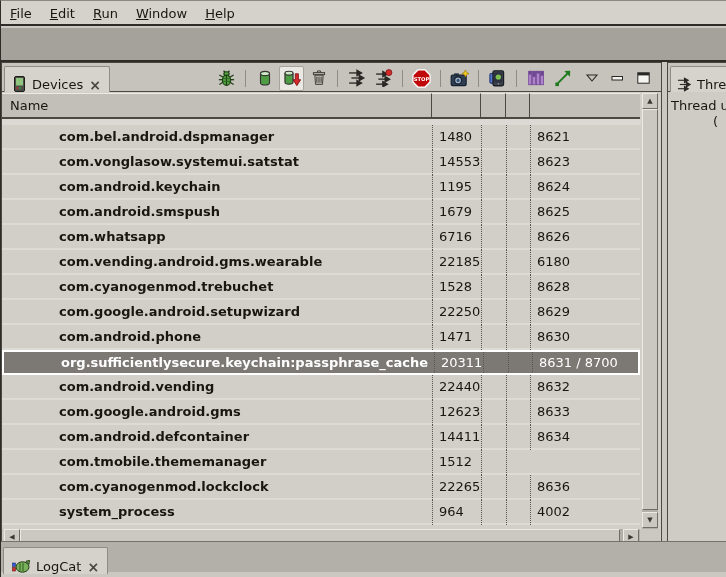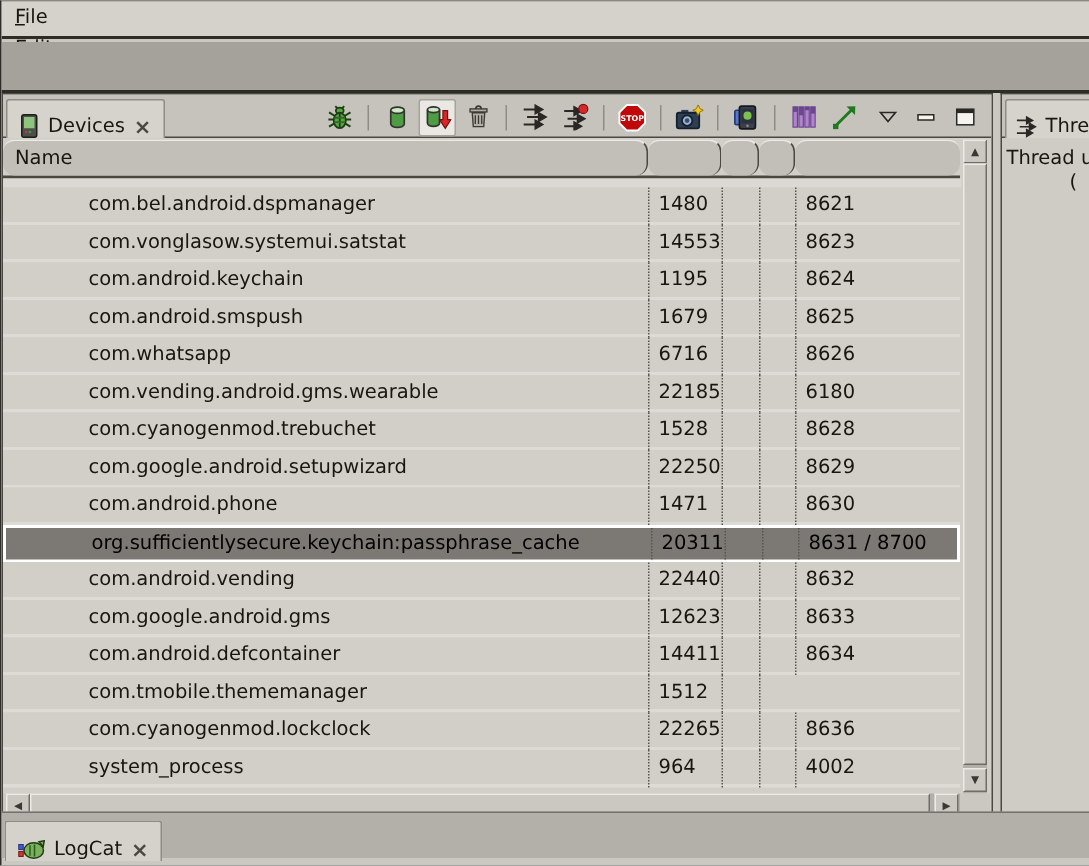--- a/index.html
+++ b/index.html
@@ -8,21 +8,21 @@
     position:relative; width:726px; height:577px; overflow:hidden;
     background:#cbc8c2;
     font-family:"DejaVu Sans","Liberation Sans",sans-serif;
     font-size:13px; color:#17170f;
     border-left:1px solid #2e2c28; border-top:1px solid #8b8880;
   }
   
   #menubar {
     position:absolute; left:0; top:0; width:726px; height:25px;
     background:#d5d2cc; border-bottom:2px solid #2e2c28;
-    display:flex; align-items:flex-start; padding-left:0;flex-direction:column;
+    display:flex; align-items:flex-end; padding-left:0;
   }
   .menu-item { padding:3px 9px; cursor:default; }
   .menu-item::first-letter { text-decoration:underline; }
   
   #band {
     position:absolute; left:0; top:27px; width:726px; height:34px;
     background:#a5a29b; border-bottom:2px solid #2e2c28;
   }
   
   #devices-panel {
@@ -40,37 +40,37 @@
   .tab-close { font-weight:bold; color:#4a4841; font-size:14px; line-height:14px; cursor:default; }
   .toolbar { position:absolute; right:8px; top:2px; height:26px; display:flex; align-items:center; gap:2px; }
   .tbtn { width:25px; height:25px; display:flex; align-items:center; justify-content:center; }
   .tbtn.active { background:#eae8e3; border:1px solid #a6a39c; border-radius:2px; }
   .tbtn.ctrl { width:19px; margin-left:5px; }
   .tsep { width:1px; height:17px; background:#8f8c86; margin:0 4px; }
   
   #thead { position:absolute; left:0; top:30px; width:638px; height:26px;
     border-bottom:2px solid #4a4841; display:flex; }
   .hcell { height:24px; background:#c2bfb9; border-right:1px solid #4a4841;
-    border-top:1px solid #edebe7; line-height:23px; overflow:hidden; white-space:nowrap;border-radius:8px; }
+    border-top:1px solid #edebe7; line-height:23px; overflow:hidden; white-space:nowrap; }
   .hc0 { width:430px; padding-left:8px; }
   .hc1 { width:49px; } .hc2 { width:25px; } .hc3 { width:24px; } .hc4 { width:110px; border-right:none; }
   #tbody { position:absolute; left:0; top:56px; width:639px; height:410px;
     background:#d2cfc9; overflow:hidden; }
   #sliver { height:6px; background:#dcd9d4; }
   .trow {
     display:grid; grid-template-columns:430px 49px 25px 24px 110px;
     width:638px; height:25px;
     background:linear-gradient(to bottom,#d2cfc9 0,#d2cfc9 23px,#dedbd6 23px);
   }
   .cell { line-height:23px; overflow:hidden; white-space:nowrap; color:#17170f; }
   .cell + .cell { border-left:1px dotted #57554f; }
-  .cell.c0 { padding-left:57px; }
+  .cell.c0 { padding-left:57px;font-weight:bold; }
   .cell.c1, .cell.c4 { padding-left:6px; }
   .trow.sel { background:#7c7974; border:2px solid #ffffff; }
-  .trow.sel .cell { color:#000000; line-height:21px; }
+  .trow.sel .cell { color:#ffffff; line-height:21px; }
   
   #vscroll { position:absolute; left:640px; top:30px; width:16px; height:436px; background:#b2afa9; }
   #hscroll { position:absolute; left:0; top:466px; width:658px; height:17px; background:#cbc8c2; }
   #htrack { position:absolute; left:2px; top:0; width:636px; height:16px; background:#b2afa9; }
   .sbtn, .sthumb {
     position:absolute; background:#cbc8c2;
     border:1px solid; border-color:#eceae6 #6f6d66 #6f6d66 #eceae6;
     font-size:7px; color:#3a3833; text-align:center; line-height:14px;
   }
   

